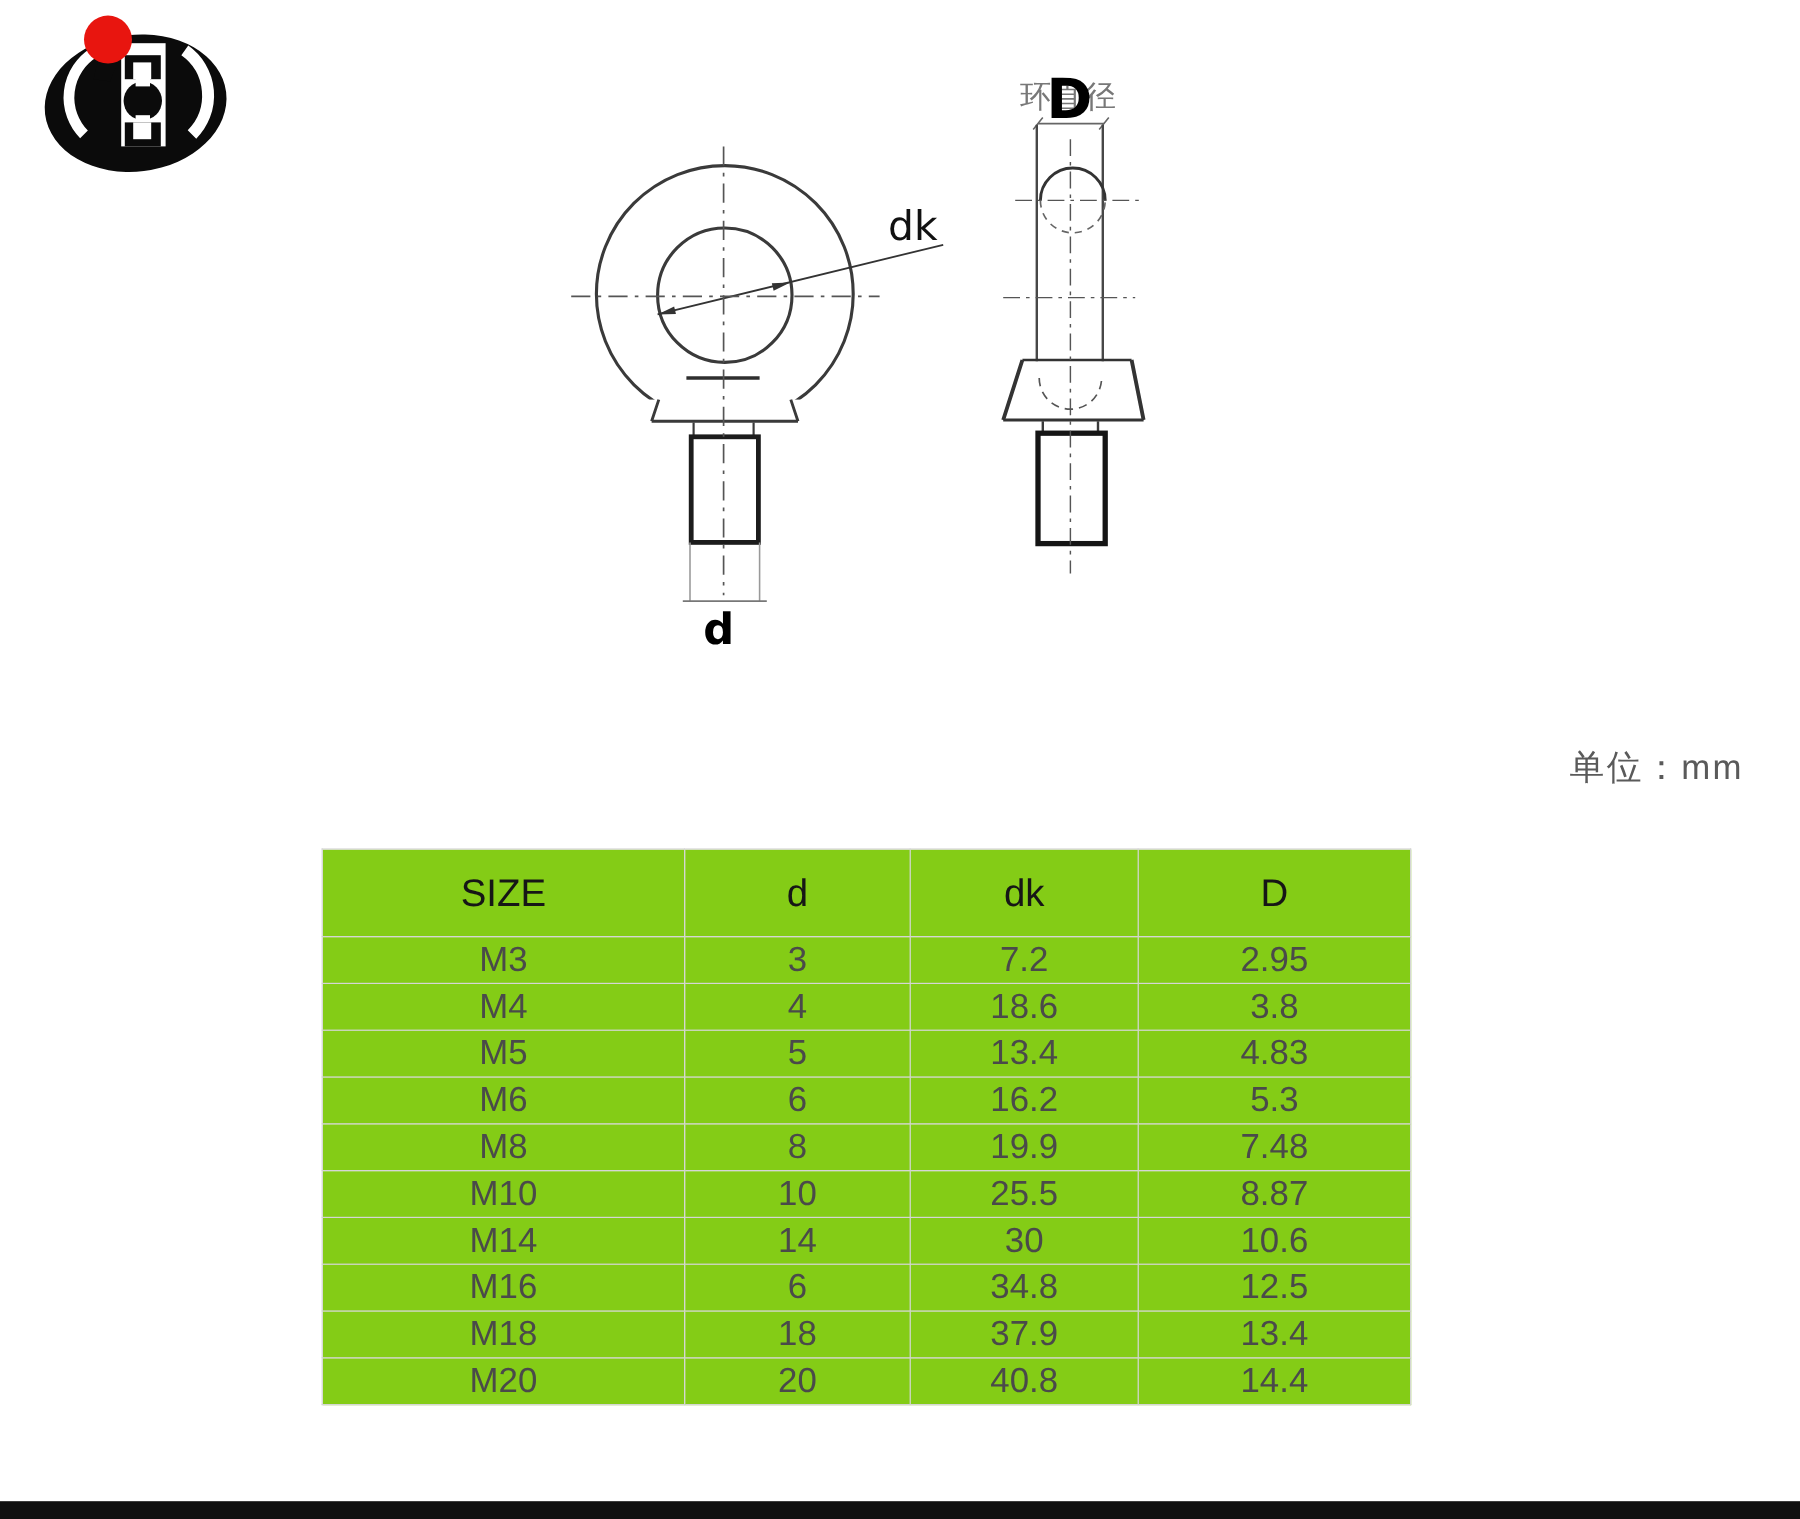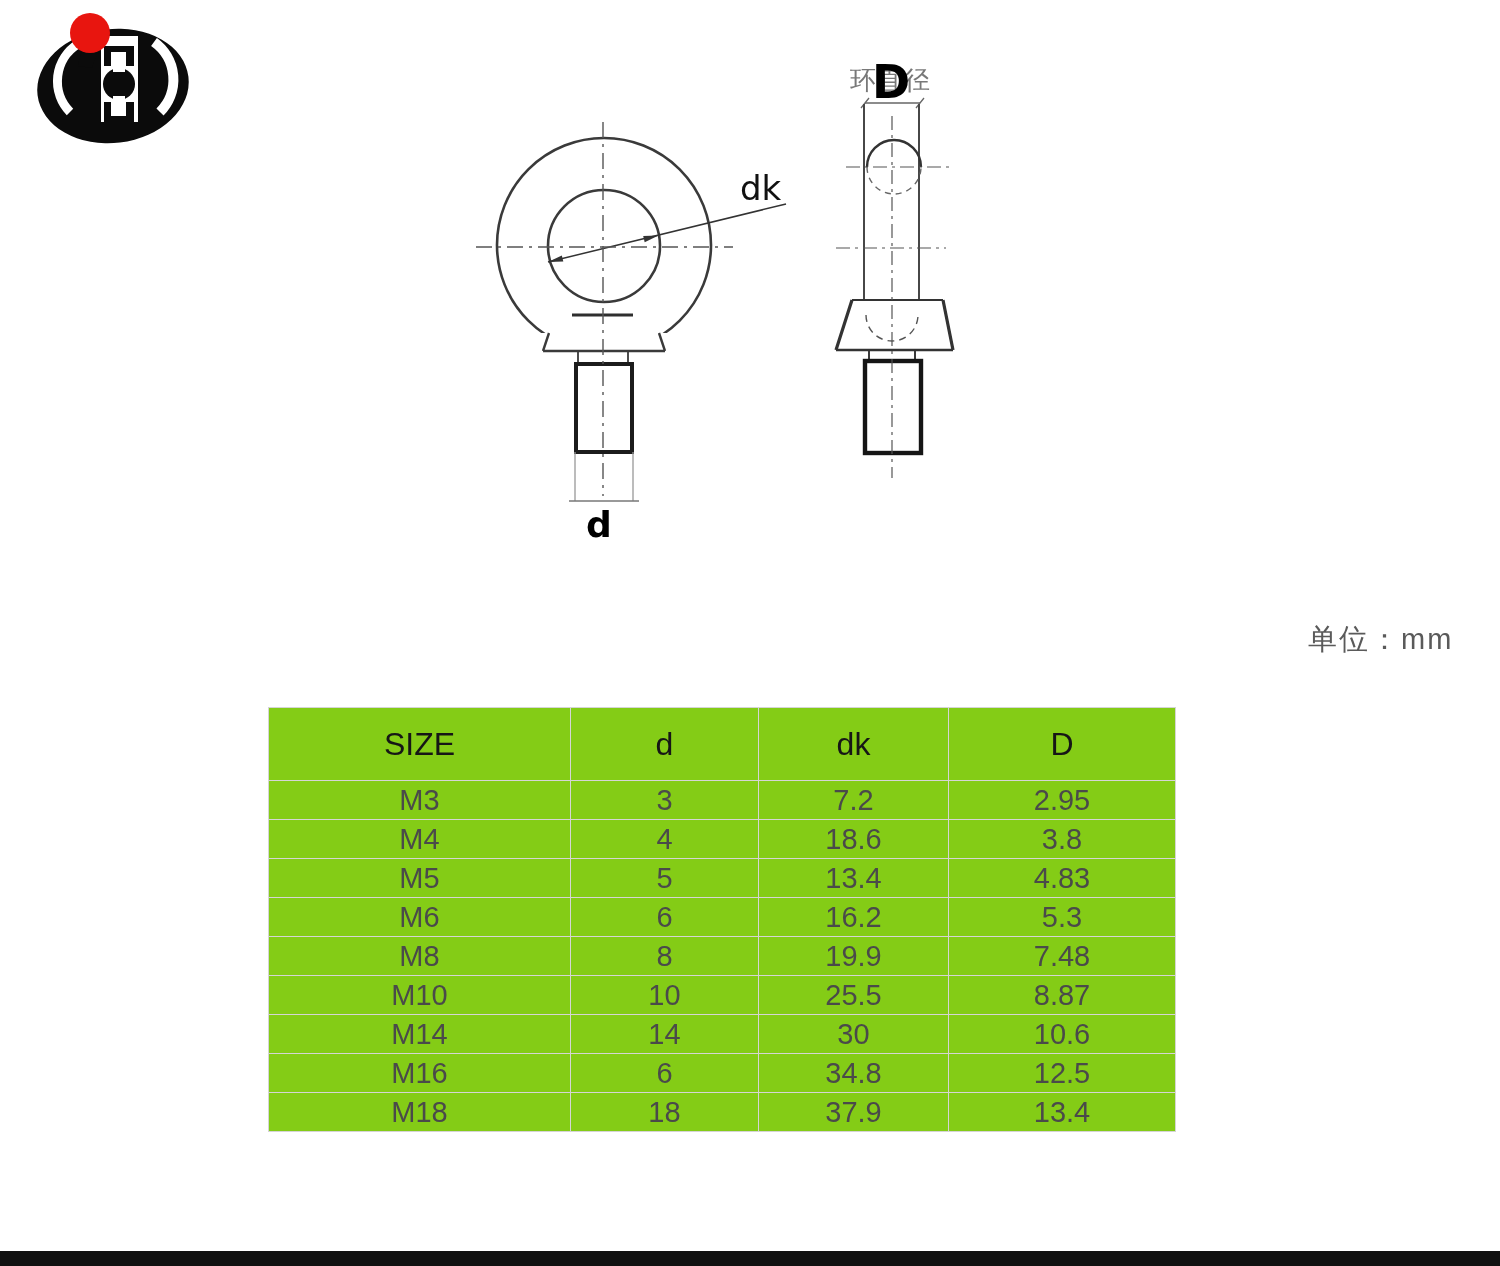--- a/index.html
+++ b/index.html
@@ -170,19 +170,25 @@
             <td>6</td>
             <td>34.8</td>
             <td>12.5</td>
           </tr>
           <tr>
             <td>M18</td>
             <td>18</td>
             <td>37.9</td>
             <td>13.4</td>
           </tr>
+          <tr>
+            <td>M20</td>
+            <td>20</td>
+            <td>40.8</td>
+            <td>14.4</td>
+          </tr>
         </tbody>
     </table>
   </div>
 
   <div class="abs bottom-bar"></div>
 
 </div>
 
 </body></html>

